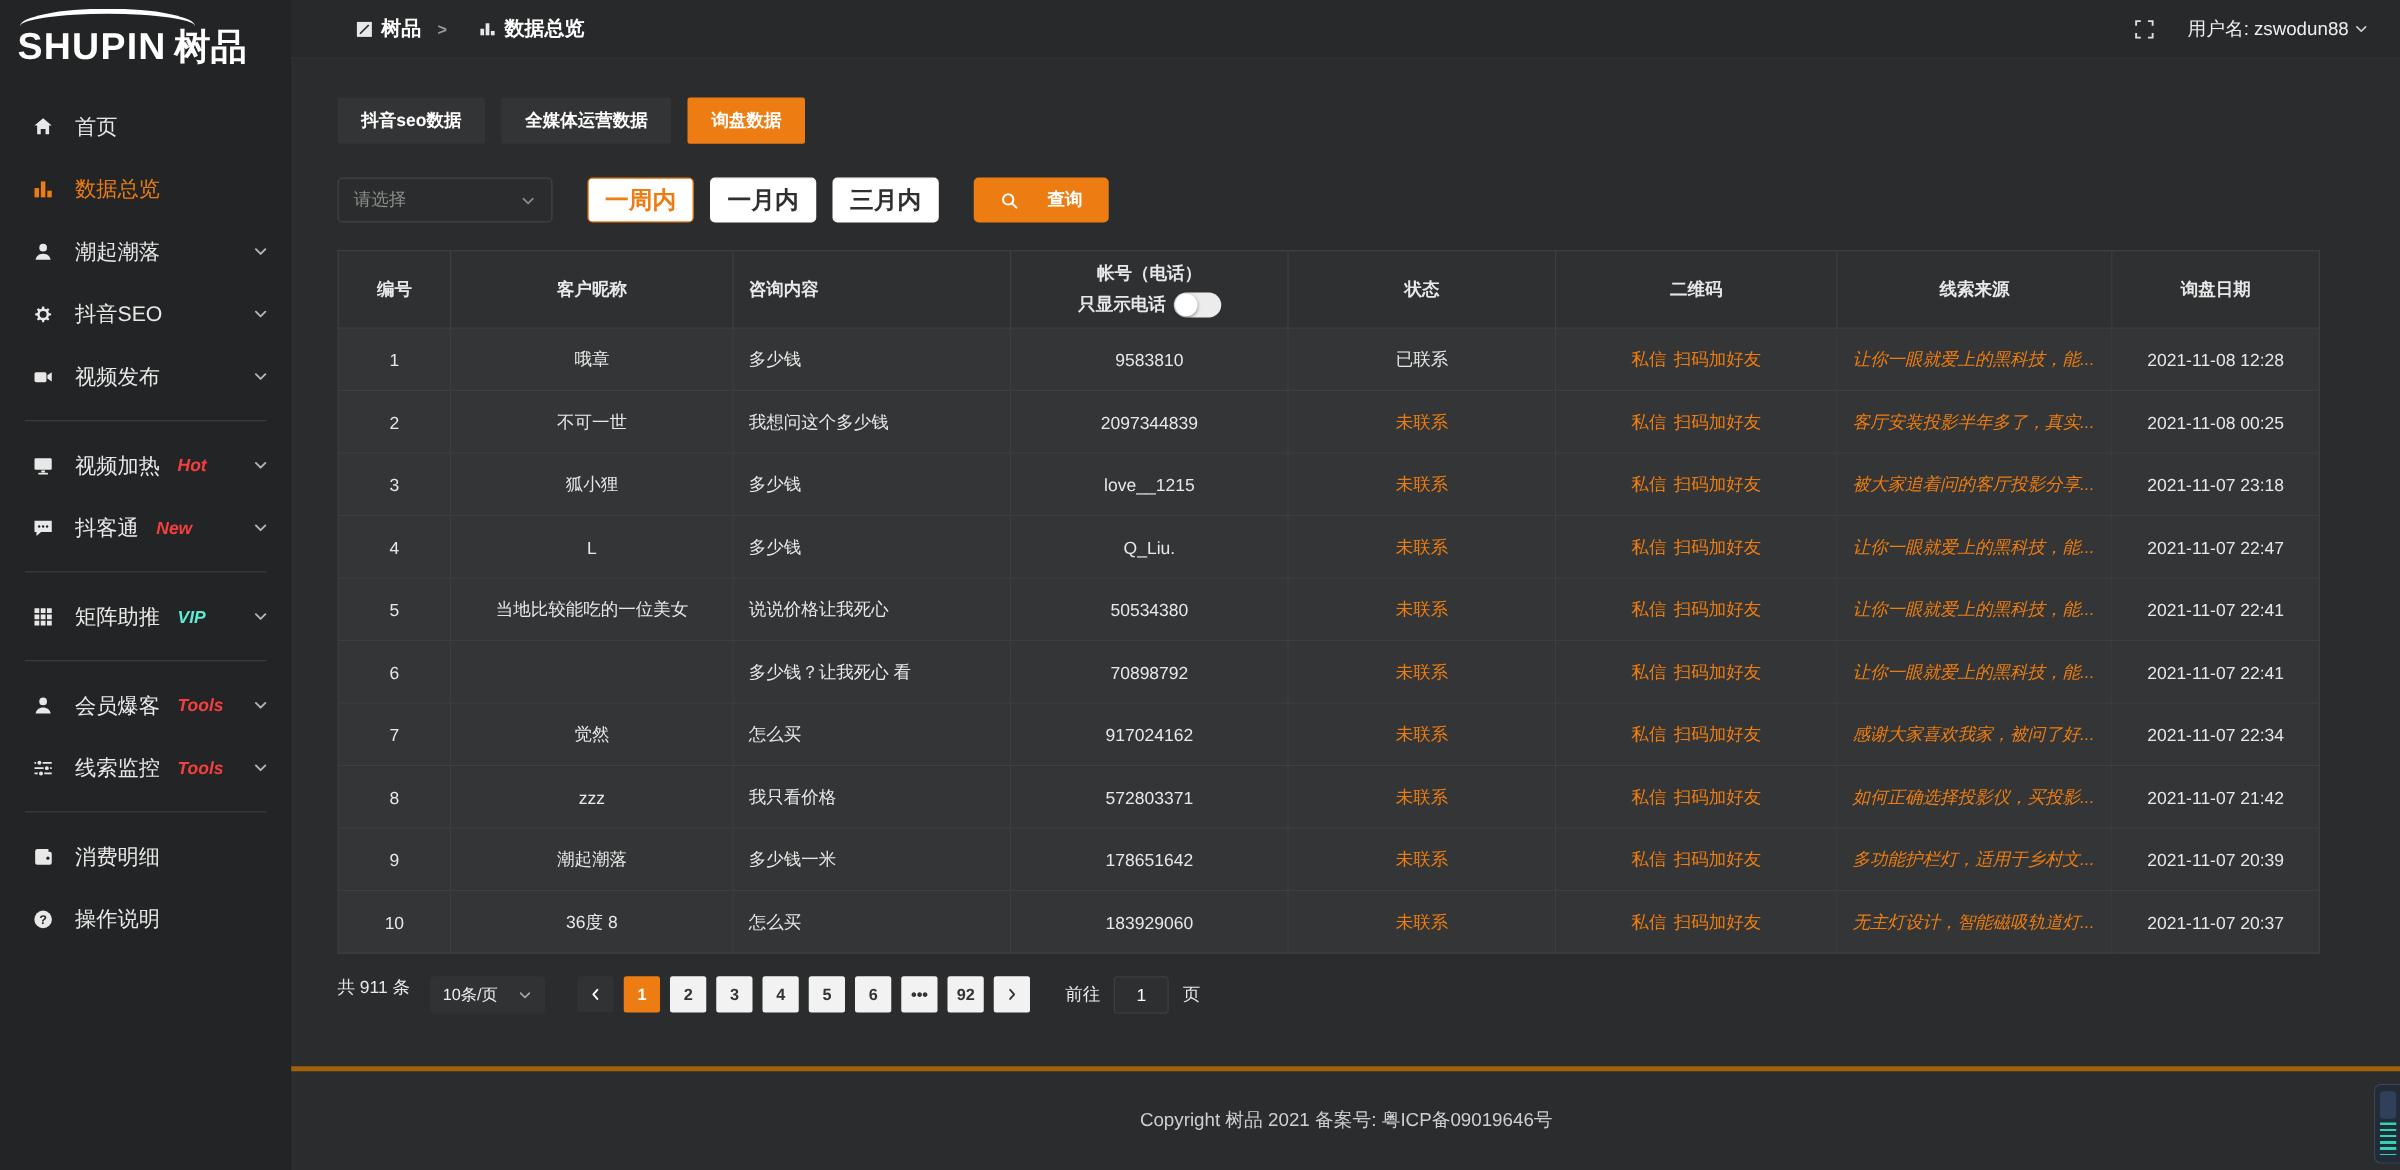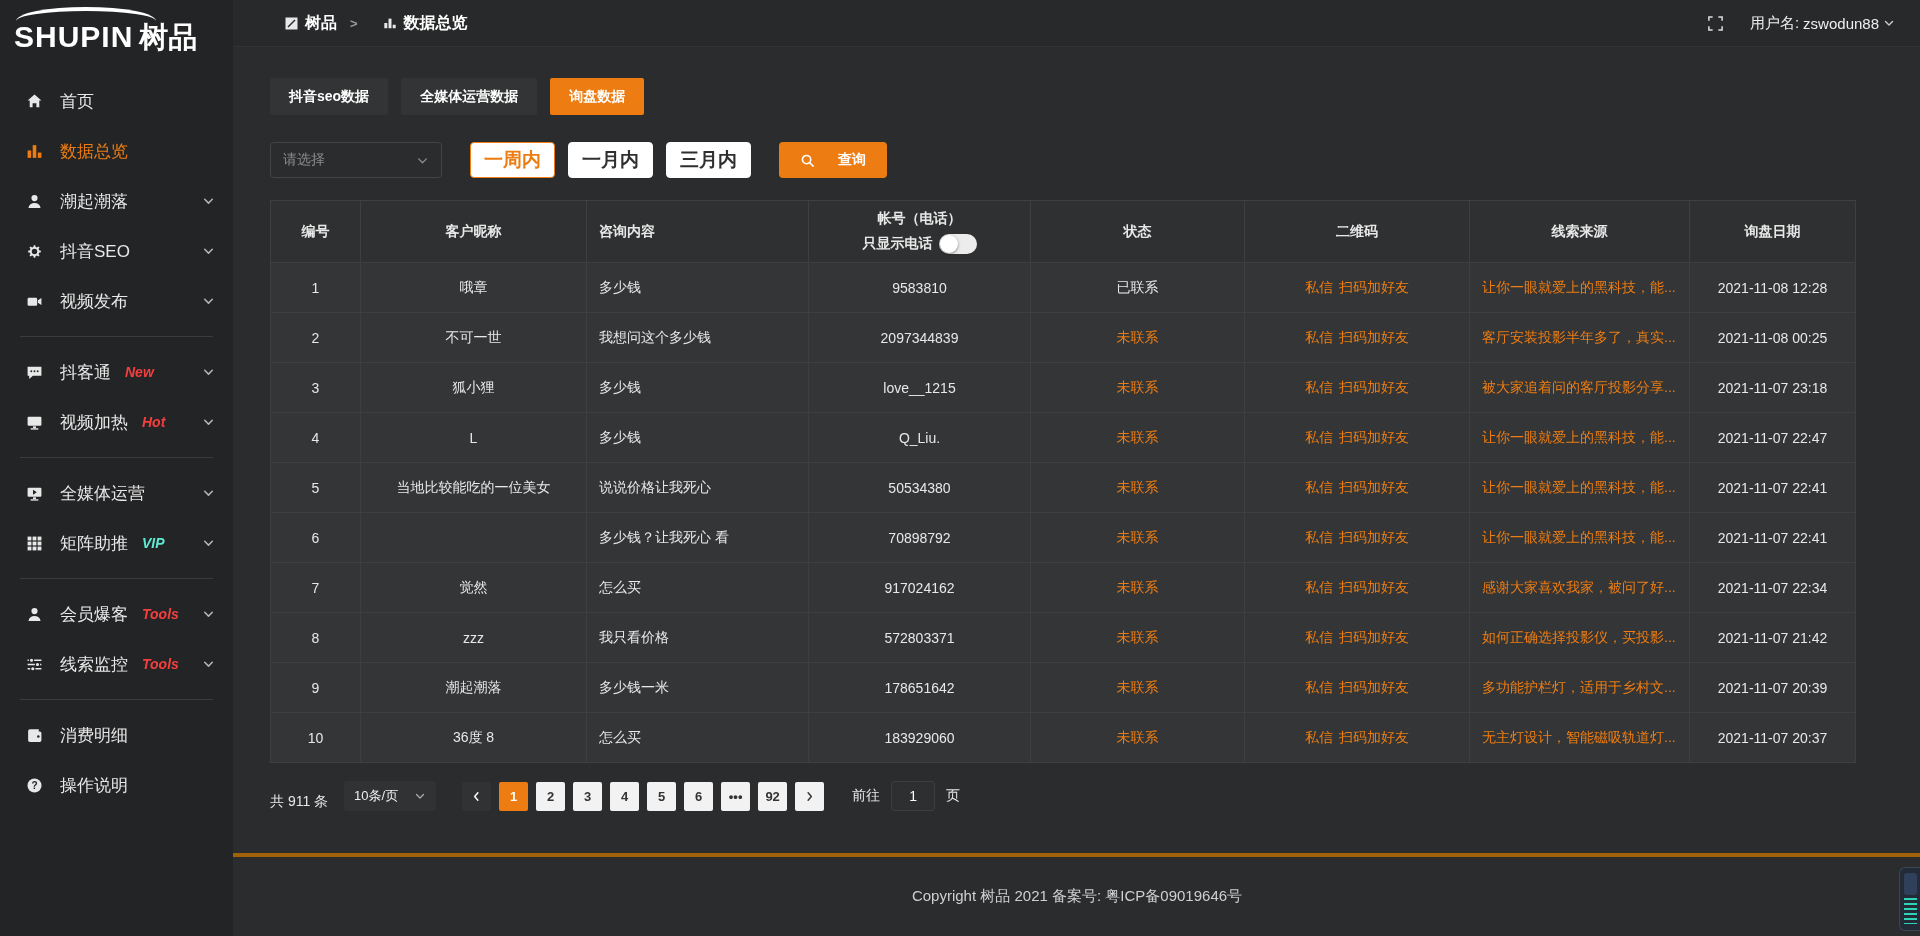--- a/index.html
+++ b/index.html
@@ -58,29 +58,29 @@
     border-radius:4px; font-weight:bold; font-size:14px; display:flex; align-items:center; gap:23px; cursor:pointer; }
 
   
   table { margin-top:22px; width:100%; border-collapse:collapse; table-layout:fixed; }
   th, td { border:1px solid #3e3f40; background:#343536; font-size:14px; text-align:center;
     color:#e8e8e8; height:50px; padding:0 12px; overflow:hidden; white-space:nowrap; }
   thead th { background:#2f3031; height:62px; font-weight:bold; }
   td.left, th.left { text-align:left; }
   .orange { color:#ed7d12; }
   .qr-link { margin:0 3px; cursor:pointer; }
-  .src-cell { cursor:pointer; }
+  .src-cell { cursor:pointer;font-style:italic; }
   .phone-row { margin-top:6px; display:flex; align-items:center; justify-content:center; gap:6px; }
   .toggle { display:inline-block; width:38px; height:20px; background:#ececec; border-radius:10px;
     position:relative; cursor:pointer; }
   .toggle::after { content:''; position:absolute; left:1px; top:1px; width:18px; height:18px;
     background:#fff; border-radius:50%; box-shadow:0 1px 3px rgba(0,0,0,.45); }
 
   
-  .pager { margin-top:18px; display:flex; align-items:flex-end; font-size:14px; }
+  .pager { margin-top:18px; display:flex; align-items:flex-start; font-size:14px; }
   .pager-total { margin-right:16px; }
   .psize { width:92px; height:30px; background:#313233; border-radius:3px; display:flex; align-items:center;
     justify-content:space-between; padding:0 10px; font-size:13px; color:#eee; cursor:pointer; }
   .pg-btn { min-width:29px; height:29px; border-radius:2px; display:flex; align-items:center;
     justify-content:center; margin-left:8px; font-size:13px; font-weight:bold; cursor:pointer; }
   .pg-prev { background:#313233; color:#fff; margin-left:26px; }
   .pg-page, .pg-ellipsis, .pg-next { background:#f2f2f2; color:#333; }
   .pg-page.active { background:#ed7d12; color:#fff; }
   .goto { margin-left:28px; display:flex; align-items:center; gap:11px; }
   .goto-input { width:44px; height:30px; background:#2e2f30; border:1px solid #3d3e3f; color:#fff;
@@ -172,73 +172,55 @@
           <span class="side-chevron">
             <svg width="13" height="13" viewBox="0 0 12 12">
               <path d="M2.5 4 6 7.5 9.5 4" fill="none" stroke="#b5b5b5" stroke-width="1.4" stroke-linecap="round" stroke-linejoin="round"></path>
             </svg>
           </span>
         </div>
         <div class="side-divider"></div>
         <div class="side-item">
           <span class="side-icon">
             <svg width="17" height="17" viewBox="0 0 16 16">
+              <g fill="#e8e8e8">
+                <rect x="1.5" y="2.5" width="13" height="8.6" rx="1"></rect>
+                <rect x="6.6" y="11.6" width="2.8" height="1.6"></rect>
+                <rect x="4.4" y="13.4" width="7.2" height="1.3"></rect>
+              </g>
+            </svg>
+          </span>
+          <span class="side-label">视频加热</span>
+          <span class="side-badge" style="color:#f43f3f">Hot</span>
+          <span class="side-chevron">
+            <svg width="13" height="13" viewBox="0 0 12 12">
+              <path d="M2.5 4 6 7.5 9.5 4" fill="none" stroke="#b5b5b5" stroke-width="1.4" stroke-linecap="round" stroke-linejoin="round"></path>
+            </svg>
+          </span>
+        </div>
+        <div class="side-item">
+          <span class="side-icon">
+            <svg width="17" height="17" viewBox="0 0 16 16">
               <path fill="#e8e8e8" d="M1.5 2.5h13v8.5H6.5L3 14v-3H1.5Z"></path>
               <g fill="#232425">
                 <circle cx="5" cy="6.8" r="0.9"></circle>
                 <circle cx="8" cy="6.8" r="0.9"></circle>
                 <circle cx="11" cy="6.8" r="0.9"></circle>
               </g>
             </svg>
           </span>
           <span class="side-label">抖客通</span>
           <span class="side-badge" style="color:#f43f3f">New</span>
           <span class="side-chevron">
             <svg width="13" height="13" viewBox="0 0 12 12">
               <path d="M2.5 4 6 7.5 9.5 4" fill="none" stroke="#b5b5b5" stroke-width="1.4" stroke-linecap="round" stroke-linejoin="round"></path>
             </svg>
           </span>
         </div>
-        <div class="side-item">
-          <span class="side-icon">
-            <svg width="17" height="17" viewBox="0 0 16 16">
-              <g fill="#e8e8e8">
-                <rect x="1.5" y="2.5" width="13" height="8.6" rx="1"></rect>
-                <rect x="6.6" y="11.6" width="2.8" height="1.6"></rect>
-                <rect x="4.4" y="13.4" width="7.2" height="1.3"></rect>
-              </g>
-            </svg>
-          </span>
-          <span class="side-label">视频加热</span>
-          <span class="side-badge" style="color:#f43f3f">Hot</span>
-          <span class="side-chevron">
-            <svg width="13" height="13" viewBox="0 0 12 12">
-              <path d="M2.5 4 6 7.5 9.5 4" fill="none" stroke="#b5b5b5" stroke-width="1.4" stroke-linecap="round" stroke-linejoin="round"></path>
-            </svg>
-          </span>
-        </div>
         <div class="side-divider"></div>
-        <div class="side-item">
-          <span class="side-icon">
-            <svg width="17" height="17" viewBox="0 0 16 16">
-              <g fill="#e8e8e8">
-                <rect x="1.5" y="2.5" width="13" height="8.6" rx="1"></rect>
-                <rect x="6.6" y="11.6" width="2.8" height="1.6"></rect>
-                <rect x="4.4" y="13.4" width="7.2" height="1.3"></rect>
-              </g>
-              <path fill="#232425" d="M6.6 4.4 10.2 6.8 6.6 9.2Z"></path>
-            </svg>
-          </span>
-          <span class="side-label">全媒体运营</span>
-          <span class="side-chevron">
-            <svg width="13" height="13" viewBox="0 0 12 12">
-              <path d="M2.5 4 6 7.5 9.5 4" fill="none" stroke="#b5b5b5" stroke-width="1.4" stroke-linecap="round" stroke-linejoin="round"></path>
-            </svg>
-          </span>
-        </div>
         <div class="side-item">
           <span class="side-icon">
             <svg width="17" height="17" viewBox="0 0 16 16">
               <g fill="#e8e8e8">
                 <rect x="1.5" y="1.5" width="3.6" height="3.6"></rect>
                 <rect x="6.2" y="1.5" width="3.6" height="3.6"></rect>
                 <rect x="10.9" y="1.5" width="3.6" height="3.6"></rect>
                 <rect x="1.5" y="6.2" width="3.6" height="3.6"></rect>
                 <rect x="6.2" y="6.2" width="3.6" height="3.6"></rect>
                 <rect x="10.9" y="6.2" width="3.6" height="3.6"></rect>

